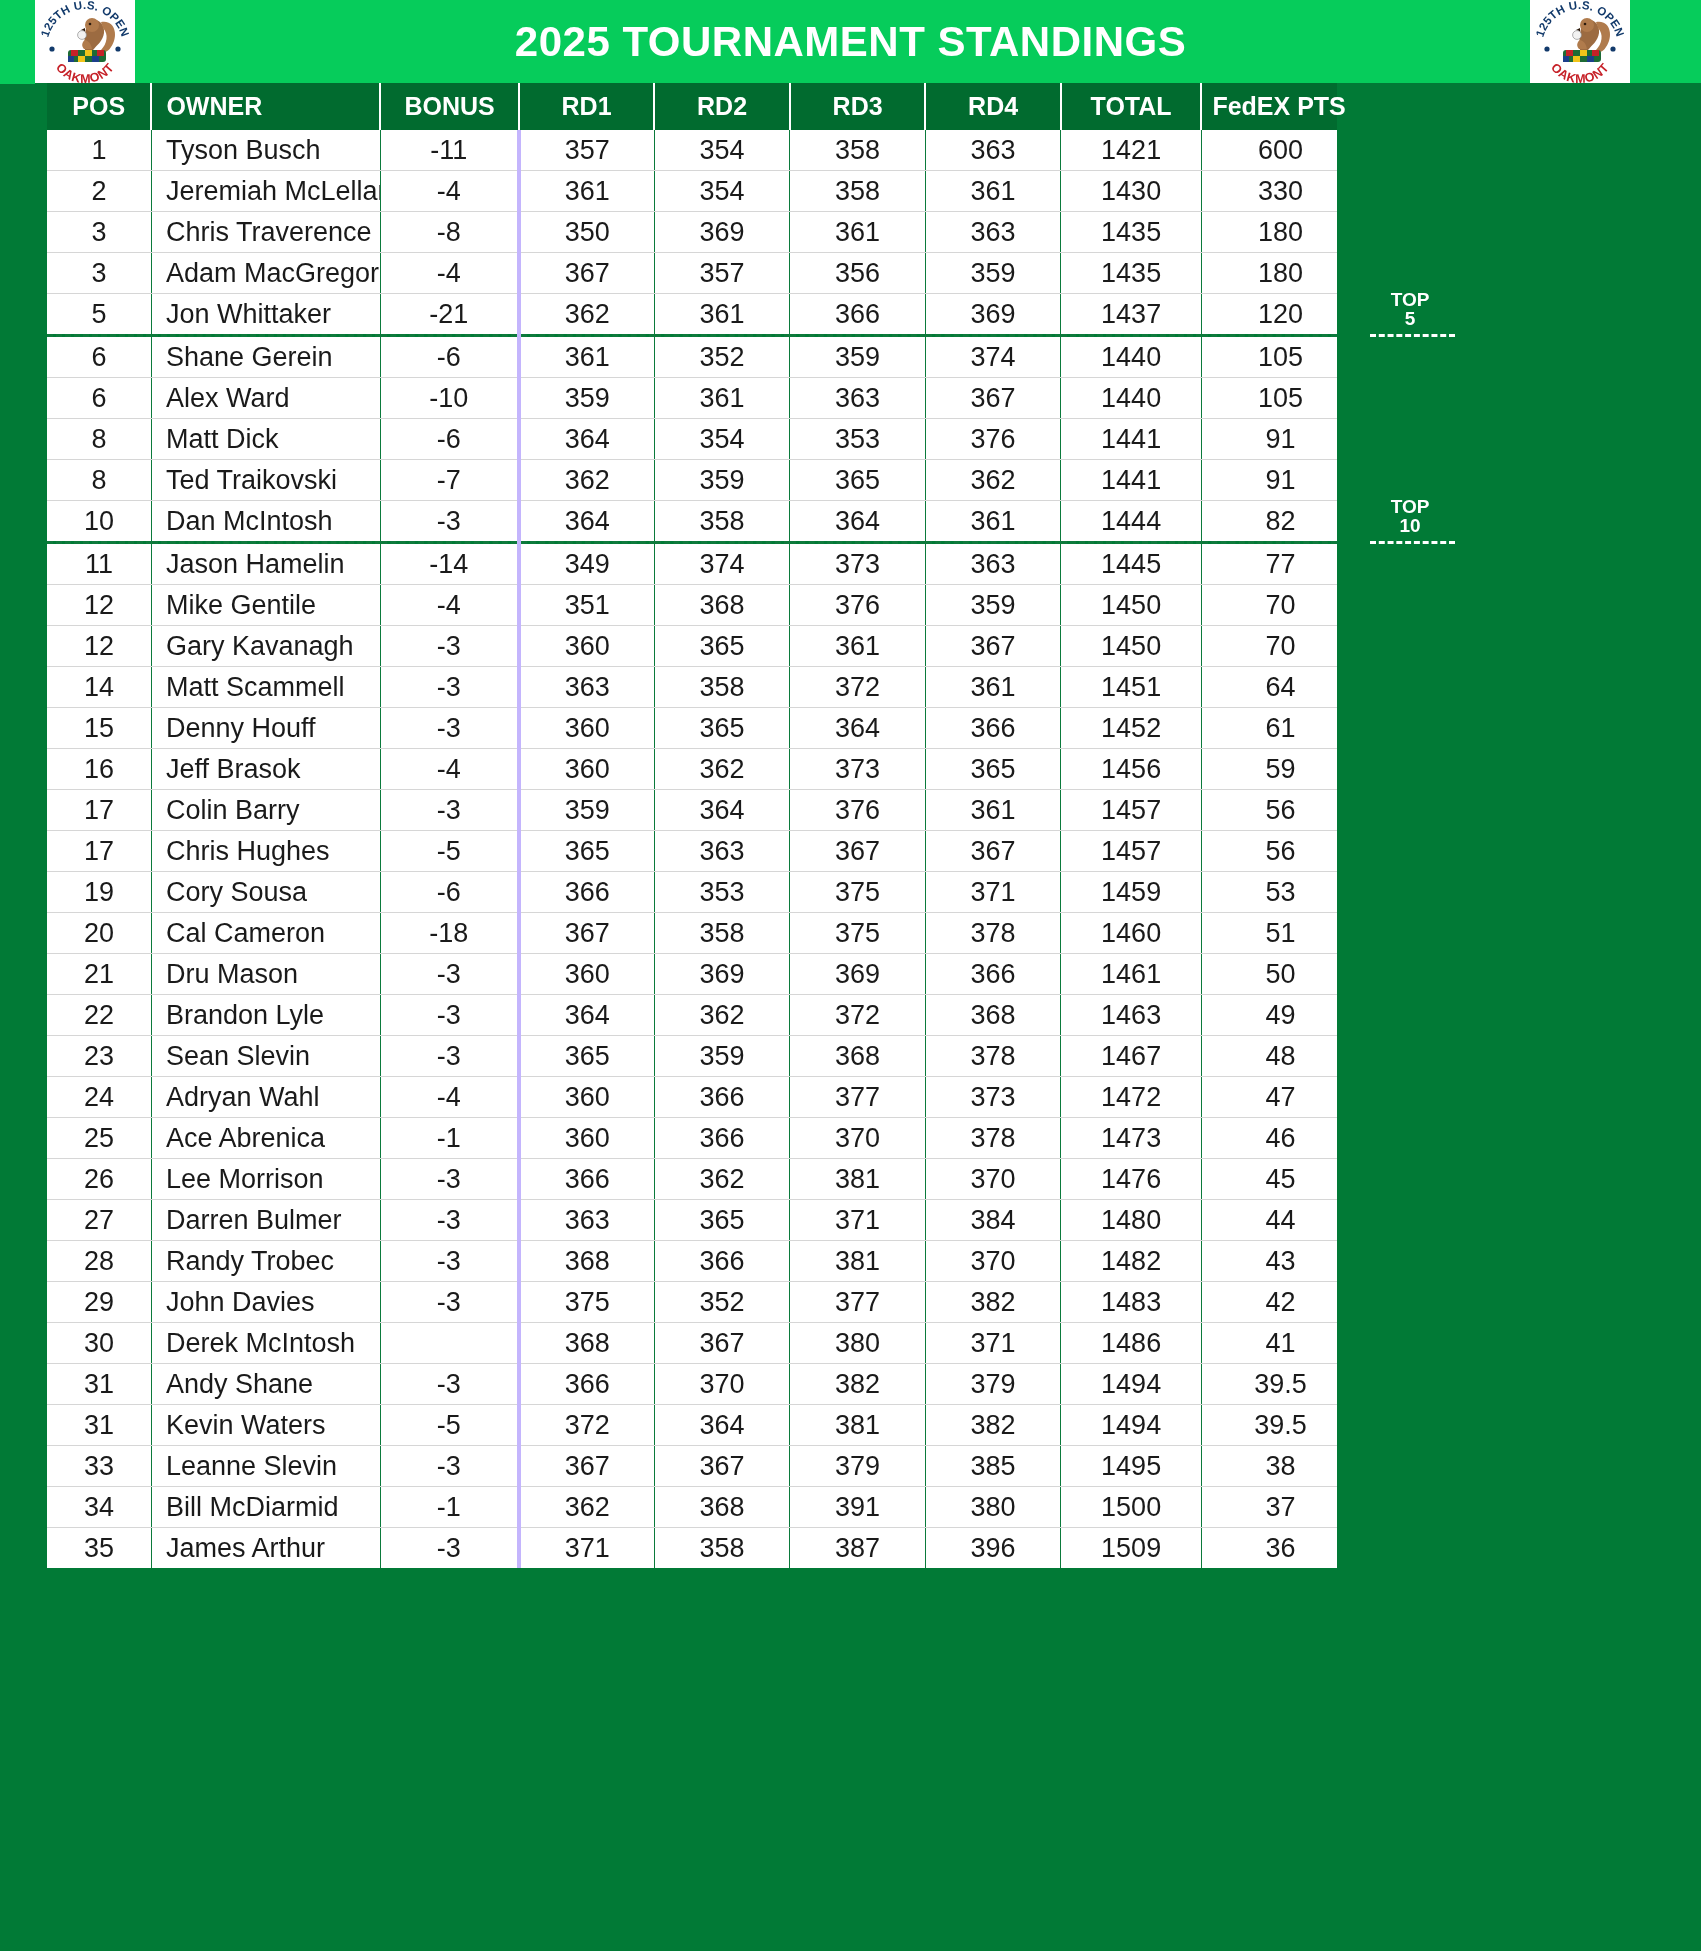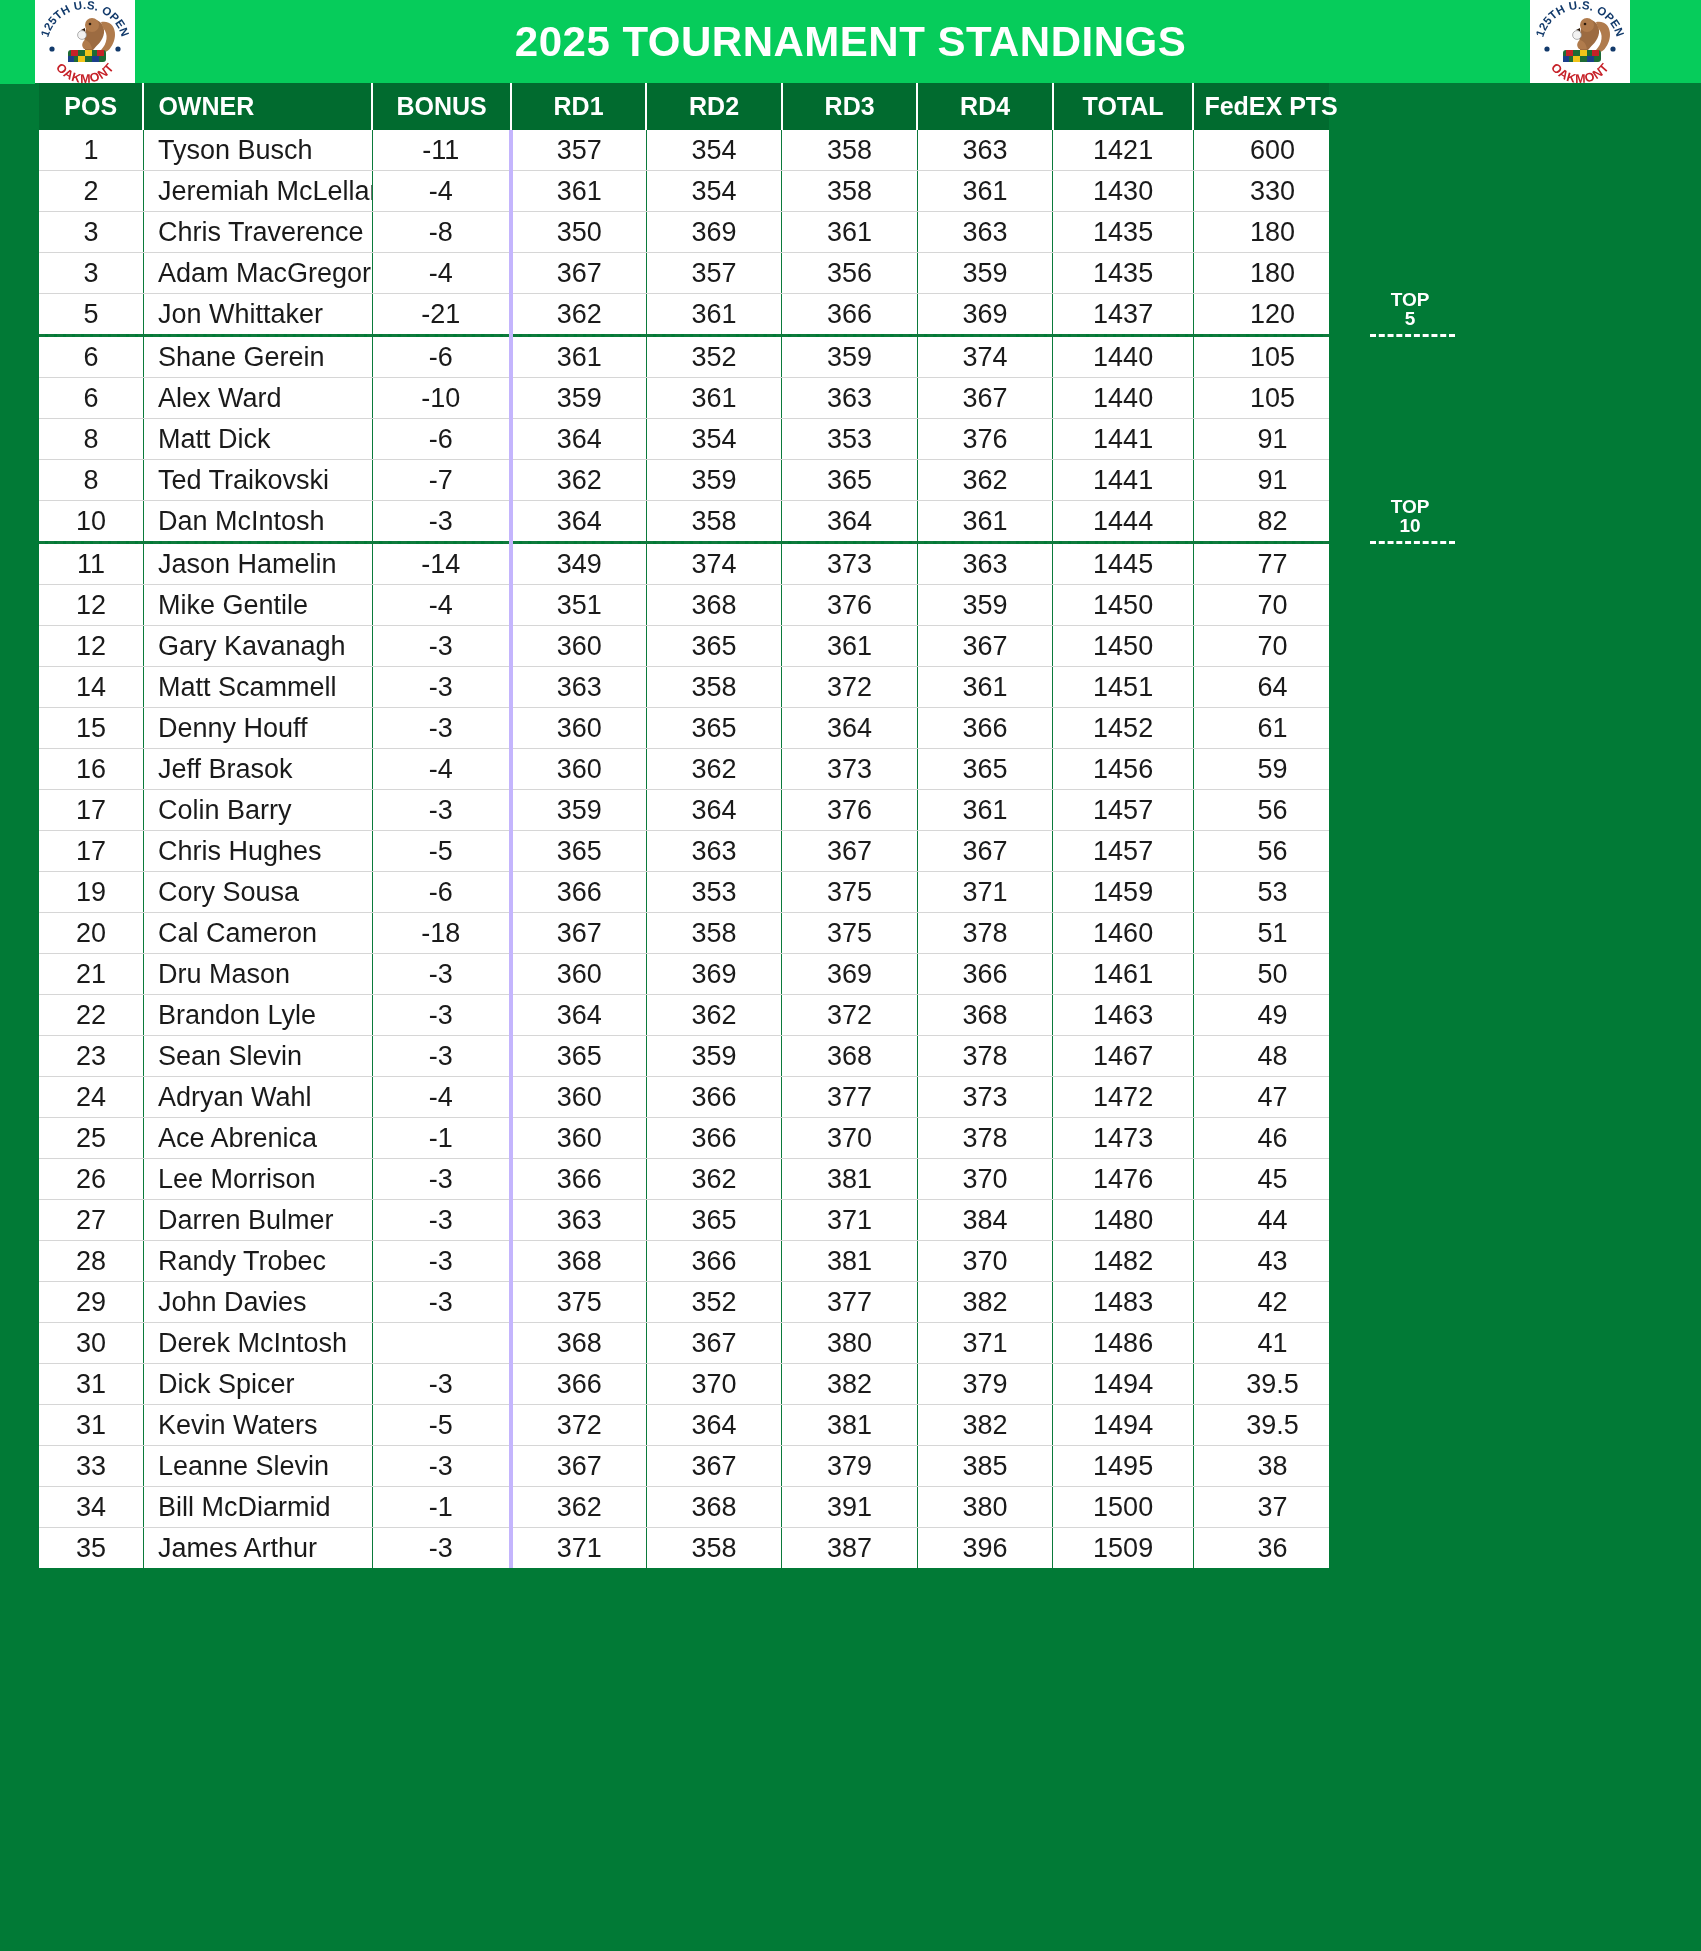--- a/index.html
+++ b/index.html
@@ -50,21 +50,21 @@
     position: absolute;
     left: 35px;
     top: 83px;
     width: 1597px;
     background: #017a36;
   }
   table.standings {
     border-collapse: collapse;
     table-layout: fixed;
     width: 1290px;
-    margin-left: 4px;
+    margin-left: 12px;
   }
   table.standings col.c-pos    { width: 104px; }
   table.standings col.c-owner  { width: 228px; }
   table.standings col.c-bonus  { width: 138px; }
   table.standings col.c-rd     { width: 135px; }
   table.standings col.c-total  { width: 140px; }
   table.standings col.c-fedex  { width: 135px; }
 
   table.standings thead th {
     background: #016b2f;
@@ -560,21 +560,21 @@
           <td class="td-bonus"></td>
           <td class="td-rd">368</td>
           <td class="td-rd">367</td>
           <td class="td-rd">380</td>
           <td class="td-rd">371</td>
           <td class="td-total">1486</td>
           <td class="td-fedex">41</td>
         </tr>
         <tr>
           <td class="td-pos">31</td>
-          <td class="td-owner">Dick Spicer</td>
+          <td class="td-owner">Andy Shane</td>
           <td class="td-bonus">-3</td>
           <td class="td-rd">366</td>
           <td class="td-rd">370</td>
           <td class="td-rd">382</td>
           <td class="td-rd">379</td>
           <td class="td-total">1494</td>
           <td class="td-fedex">39.5</td>
         </tr>
         <tr>
           <td class="td-pos">31</td>

